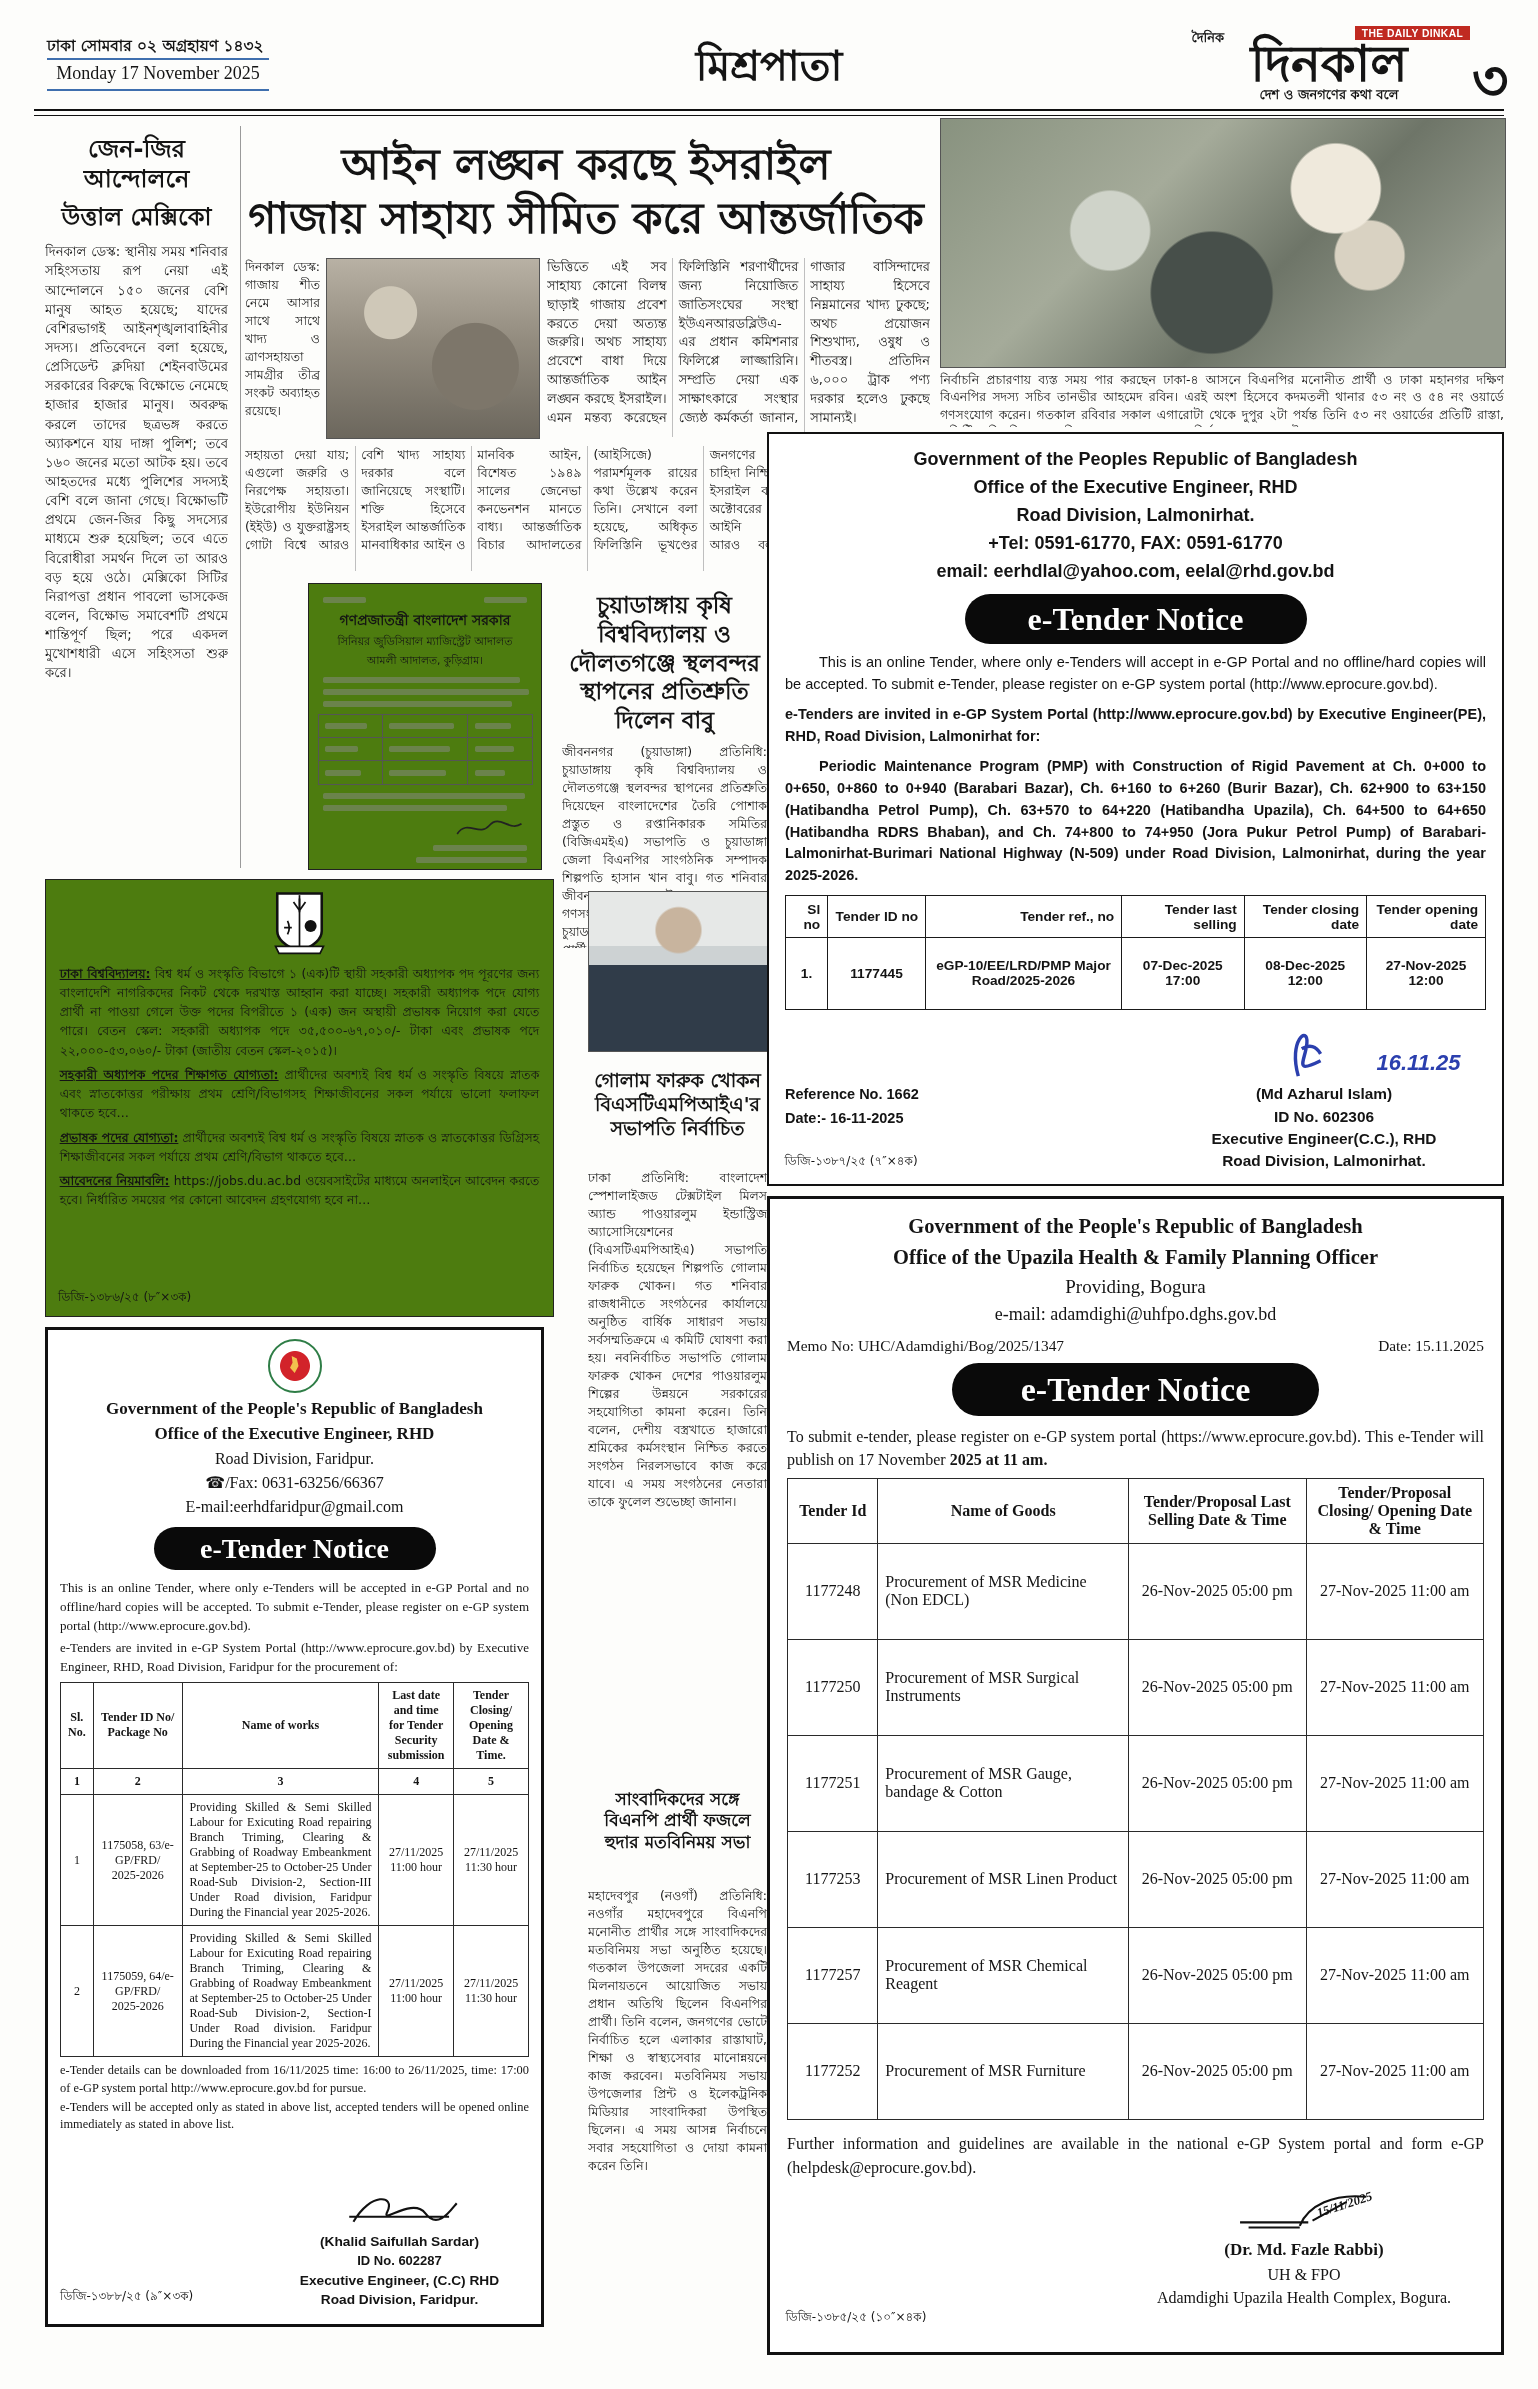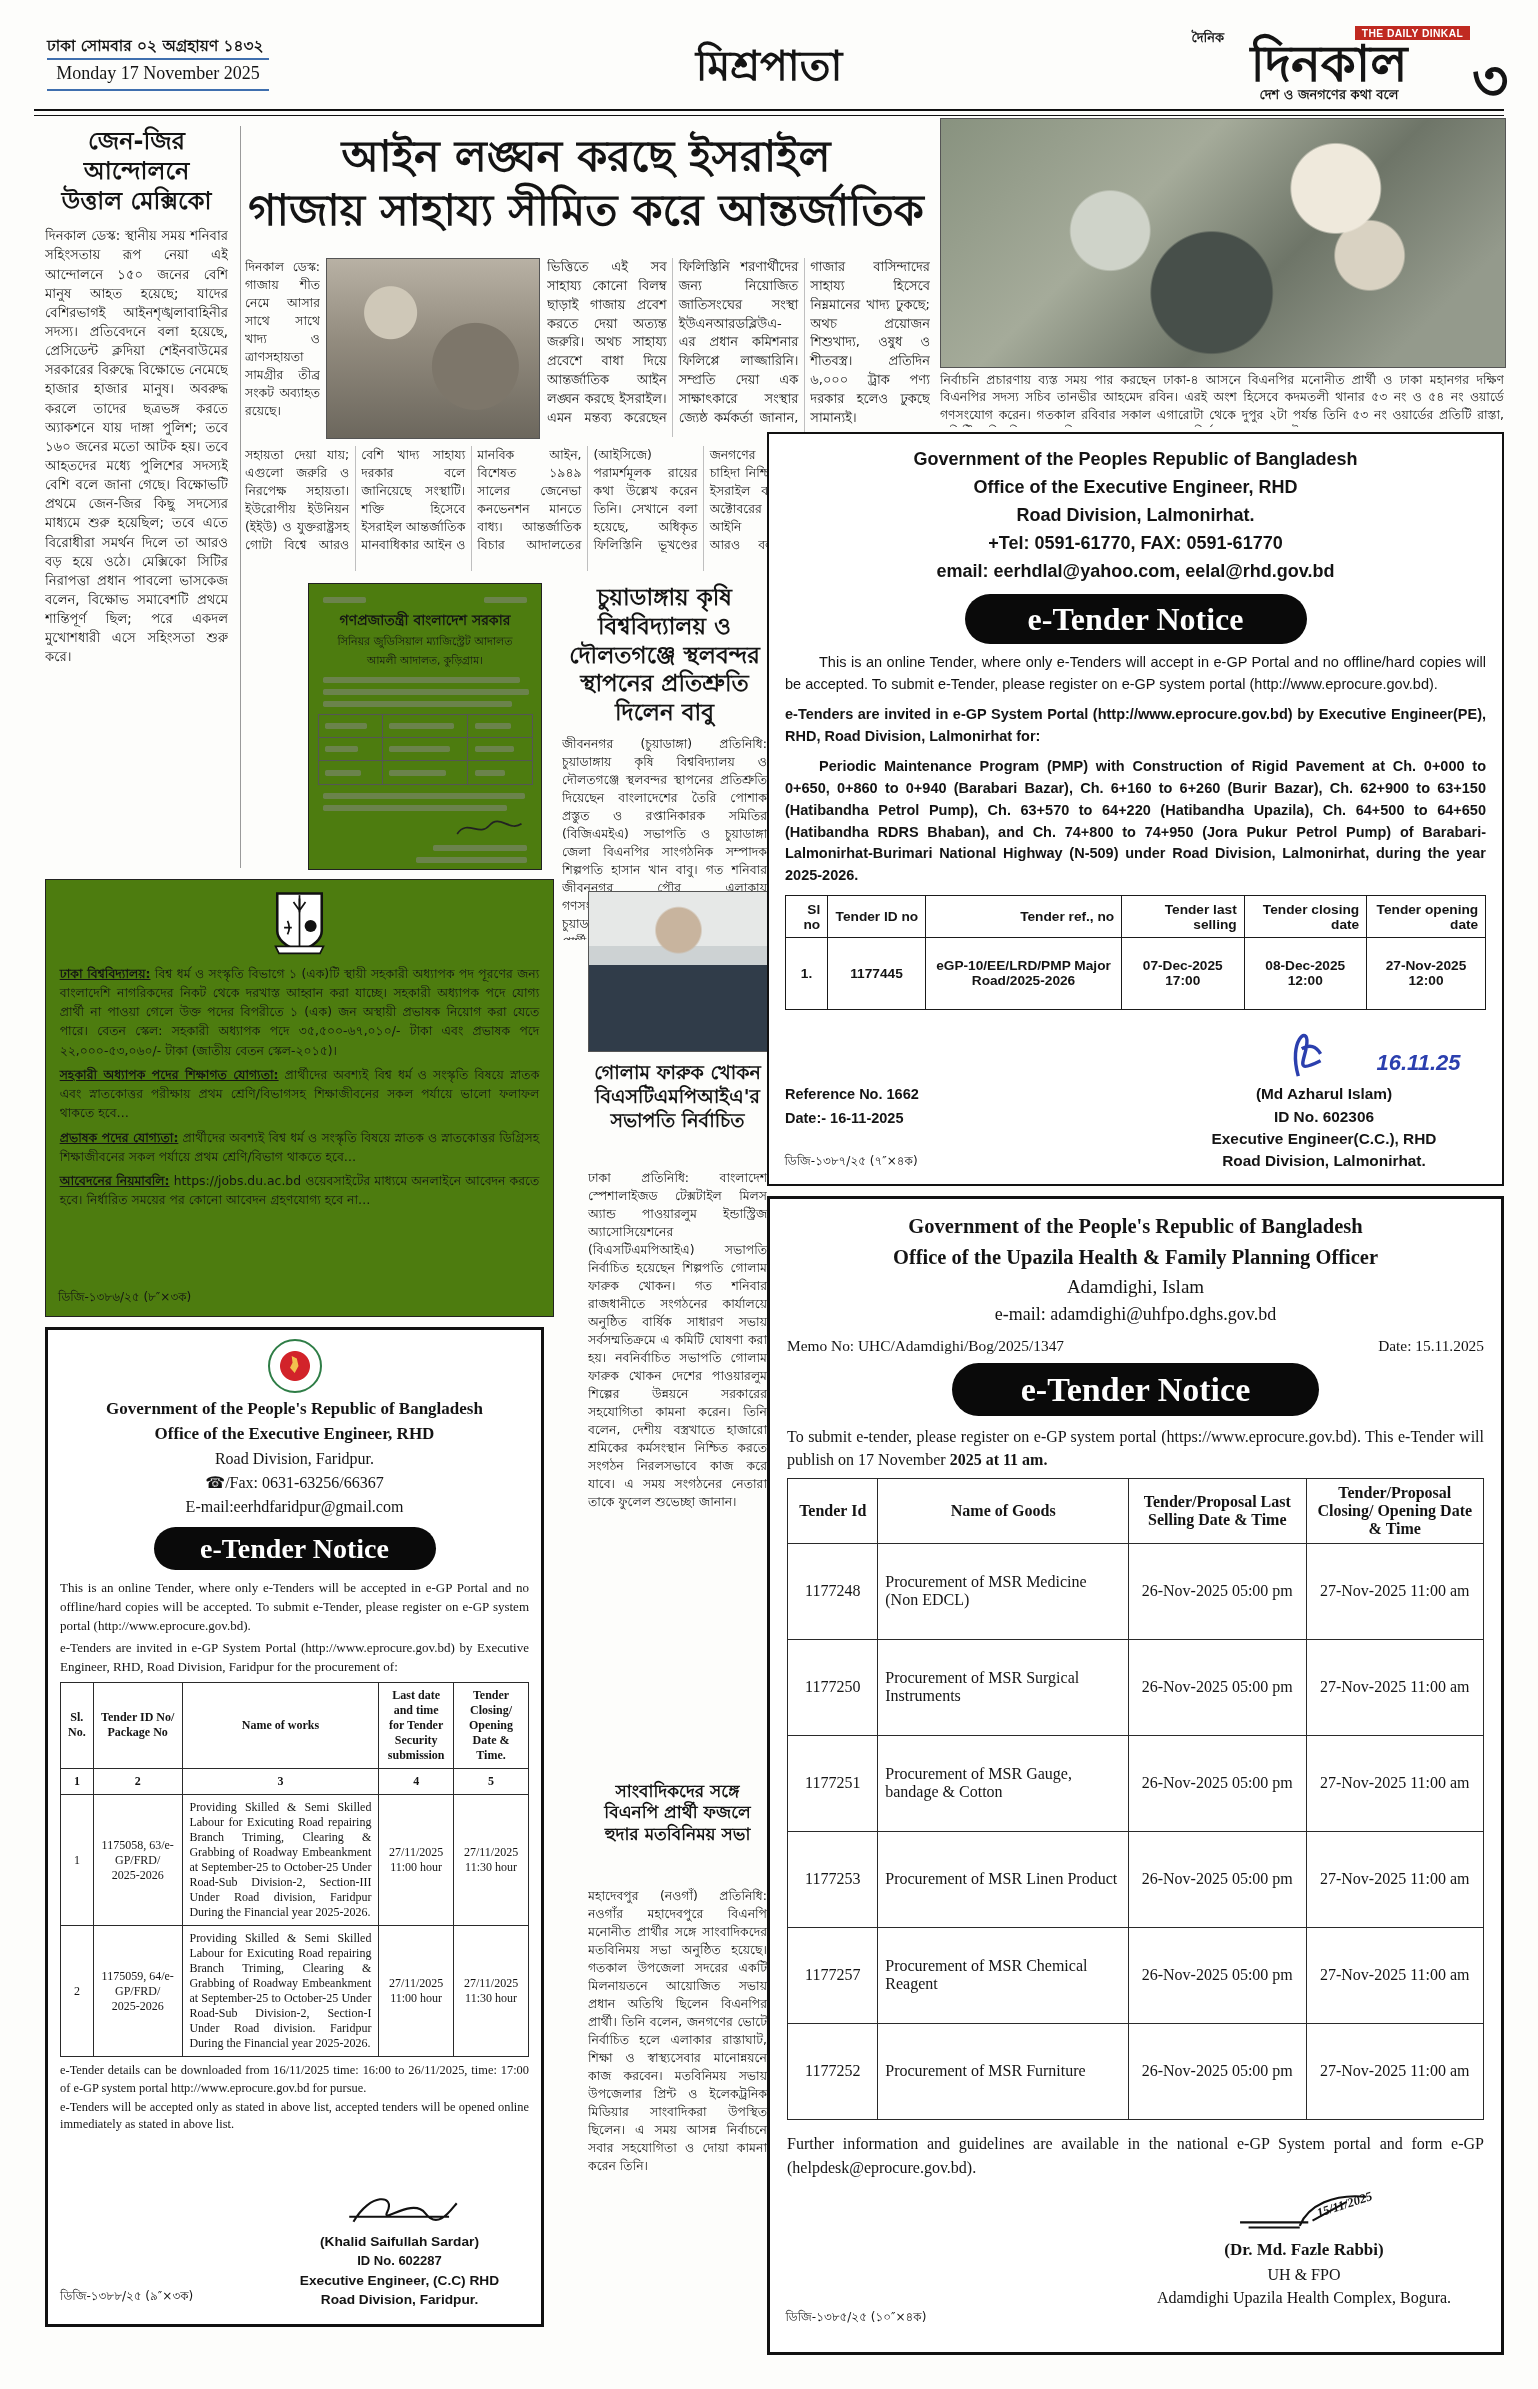--- a/index.html
+++ b/index.html
@@ -34,21 +34,21 @@
      linear-gradient(135deg,#88927f,#a5ab9a 35%,#6e7568 60%,#949a8c 85%);}
   .photo-rubble{background:
      radial-gradient(circle at 30% 30%, #cfc8b8 0 26px, rgba(0,0,0,0) 27px),
      radial-gradient(circle at 70% 60%, #7d766a 0 43px, rgba(0,0,0,0) 44px),
      linear-gradient(180deg,#b8b1a4,#938c7f 45%,#6c675d);}
   .photo-portrait{background:
      radial-gradient(circle at 50% 24%, #c8b49e 0 22px, rgba(0,0,0,0) 24px),
      linear-gradient(180deg,#e6e8e7 0 34%,#cdd2d3 34% 46%,#303c49 46% 100%);}
 
   
-  .art-title{font-weight:700;line-height:1.25;}
+  .art-title{font-weight:700;line-height:1.25;margin-top:8px;}
   .body-txt{font-size:13px;line-height:1.45;overflow:hidden;}
   .vsep-r{border-right:0.9px solid #9a9a9a;}
   .cols3{column-count:3;column-gap:12px;column-rule:0.9px solid #bfbfbf;}
   .cols6{column-count:6;column-gap:12px;column-rule:0.9px solid #bfbfbf;}
 
   
   .box{border:2.6px solid #111;background:#fff;box-sizing:border-box;}
   .box-thin{border:1.7px solid #222;background:#4d7c0f;box-sizing:border-box;}
   .pill{display:block;margin:8.5px auto;background:#0a0a0a;color:#fff;border-radius:31px;
         font-weight:700;text-align:center;font-family:"Liberation Serif",serif;}
@@ -313,21 +313,21 @@
         <div style="font-size:15.4px;">Road Division, Lalmonirhat.</div>
       </div>
     </div>
     <div class="bn dg" style="position:absolute;left:15.4px;bottom:12px;">ডিজি-১৩৮৭/২৫ (৭″×৪ক)</div>
   </div>
 
   <div class="abs box" style="left:767px;top:1196px;width:737px;height:1159px;border-width:3.4px;padding:12px 17px;">
     <div class="org" style="font-size:20.5px;line-height:1.5;">
       <div style="font-weight:700;">Government of the People's Republic of Bangladesh</div>
       <div style="font-weight:700;">Office of the Upazila Health &amp; Family Planning Officer</div>
-      <div style="font-size:19px;">Adamdighi, Islam</div>
+      <div style="font-size:19px;">Providing, Bogura</div>
       <div style="font-size:18px;">e-mail: adamdighi@uhfpo.dghs.gov.bd</div>
     </div>
     <div style="display:flex;justify-content:space-between;font-size:15.4px;margin-top:8.5px;">
       <span>Memo No: UHC/Adamdighi/Bog/2025/1347</span>
       <span>Date: 15.11.2025</span>
     </div>
     <div class="pill" style="width:367px;height:53px;line-height:53px;font-size:34px;">e-Tender Notice</div>
     <p class="just" style="font-size:16px;line-height:1.45;margin:6.8px 0;">
       <span>To submit e-tender, please register on e-GP system portal (https://www.eprocure.gov.bd).</span>
       <span>This e-Tender will publish on 17 November </span><b>2025 at 11 am.</b>

